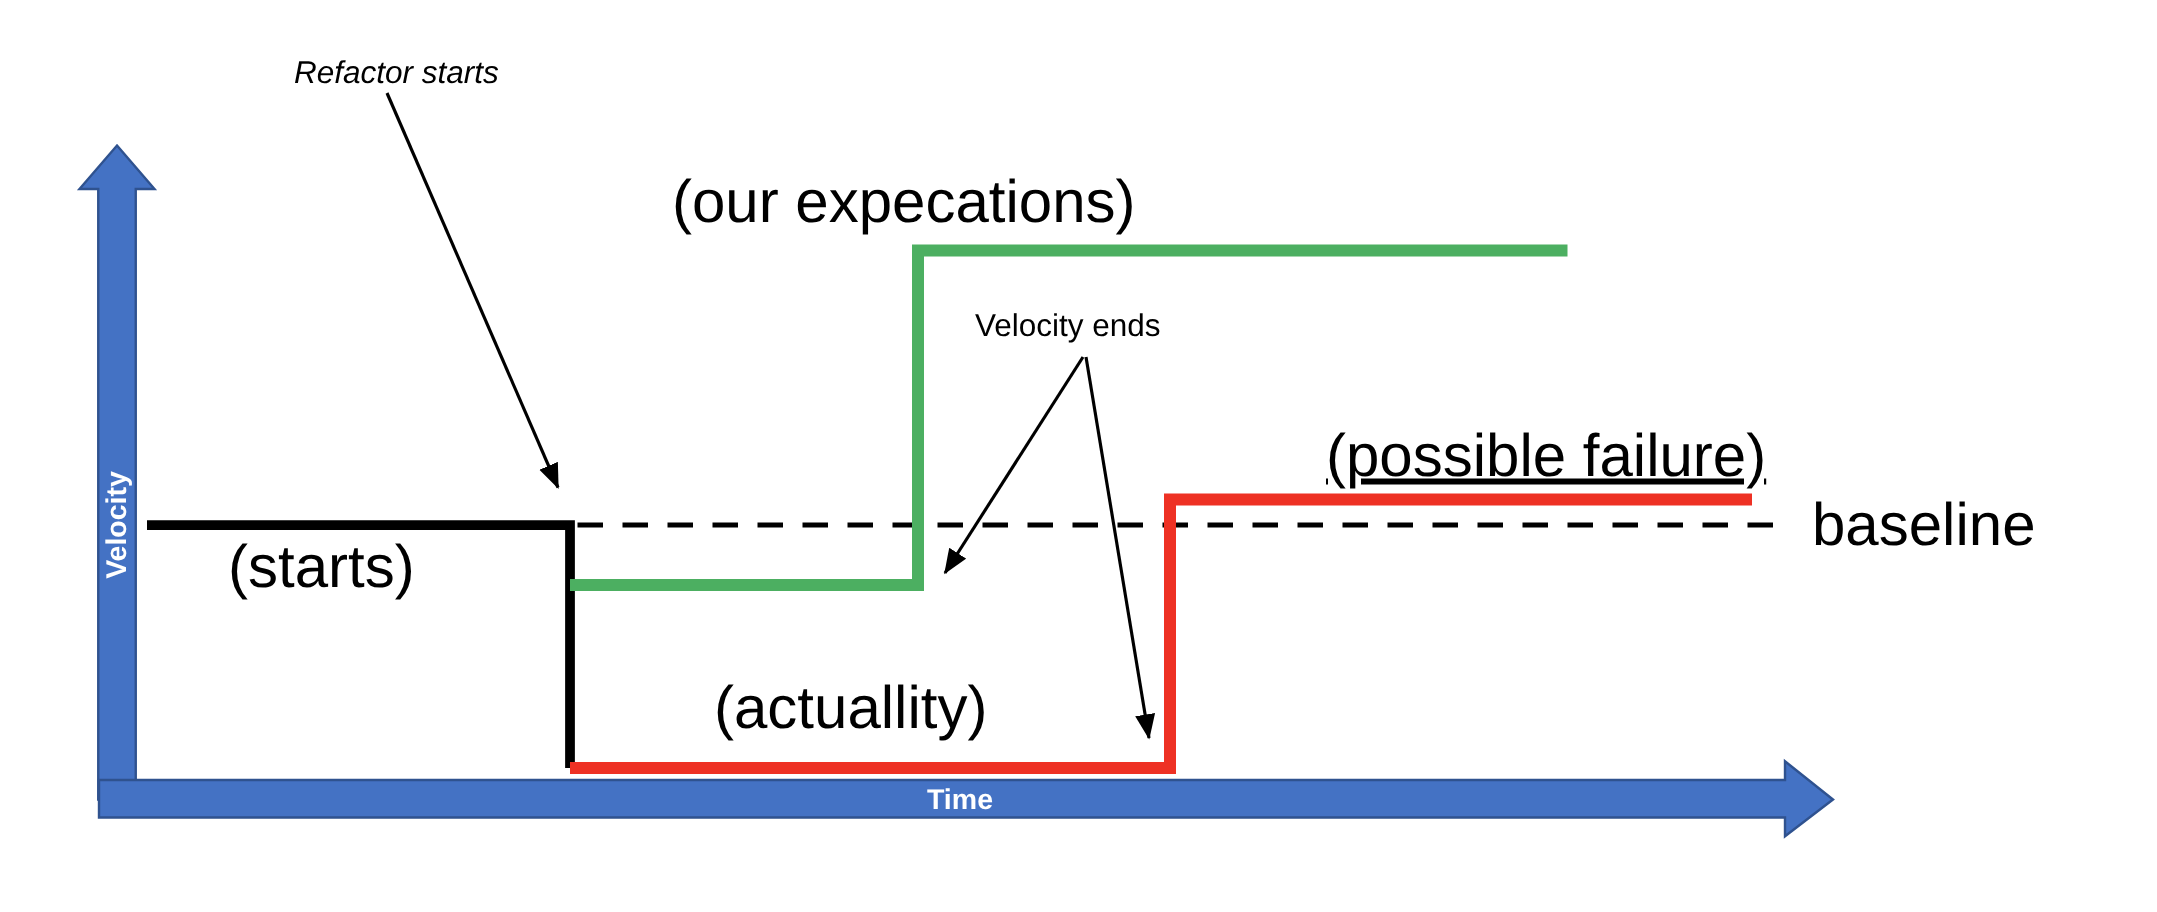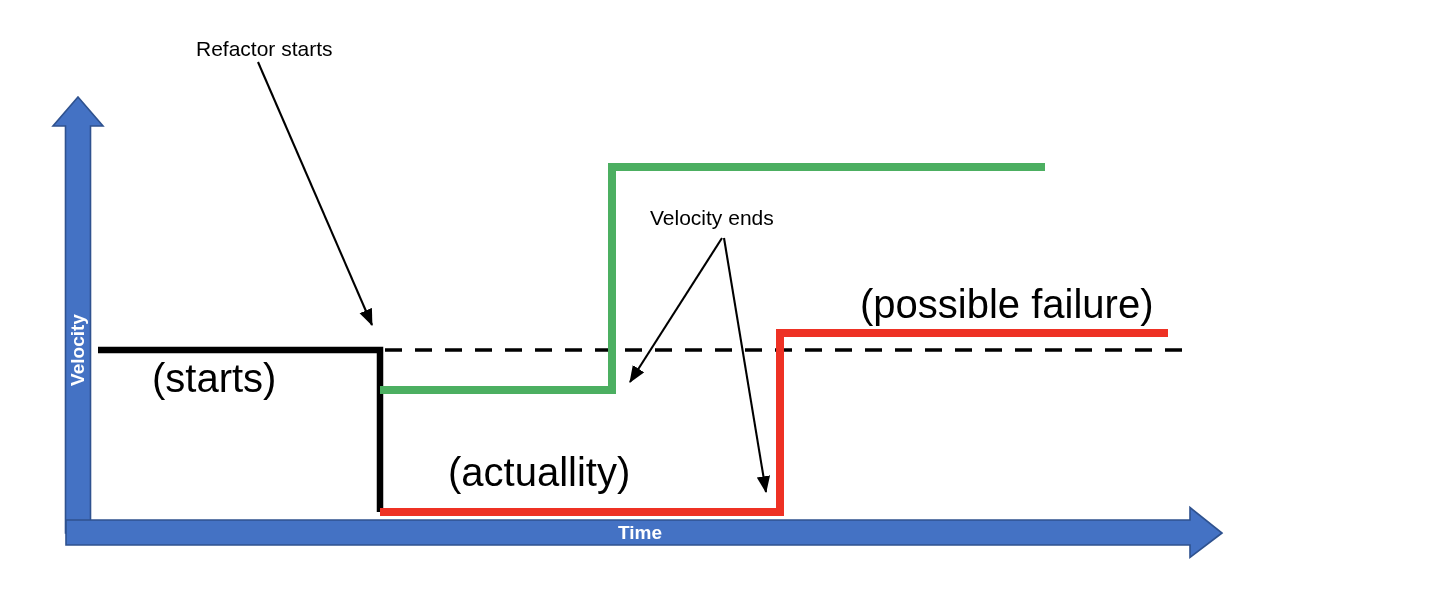--- a/index.html
+++ b/index.html
@@ -76,25 +76,27 @@
 
     <path d="M 380,512 L 780,512 L 780,333 L 1168,333" fill="none" stroke="#EE3124" stroke-width="8" stroke-linecap="butt" stroke-linejoin="miter"></path>
 
     <g>
       <line x1="258" y1="62" x2="372" y2="325" stroke="#000000" stroke-width="2.1" marker-end="url(#arrowhead)"></line>
       <line x1="722" y1="238" x2="630" y2="382" stroke="#000000" stroke-width="2.1" marker-end="url(#arrowhead)"></line>
       <line x1="724" y1="238" x2="766" y2="492" stroke="#000000" stroke-width="2.1" marker-end="url(#arrowhead)"></line>
     </g>
   </svg>
 
-  <div class="lbl lbl-annot" style="left:196px; top:38px;">Refactor starts</div>
+  <div class="lbl lbl-annot" style="left:196px; top:38px;font-style:italic;">Refactor starts</div>
 
   <div class="lbl lbl-annot" style="left:650px; top:207px;">Velocity ends</div>
 
+  <div class="lbl lbl-series" style="left:448px; top:115px;">(our expecations)</div>
 
   <div class="lbl lbl-series" style="left:152px; top:358px;">(starts)</div>
 
-  <div class="lbl lbl-series" style="left:860px; top:284px;">(possible failure)</div>
+  <div class="lbl lbl-series" style="left:884px; top:284px;text-decoration:underline;">(possible failure)</div>
 
-  <div class="lbl lbl-series" style="left:448px; top:452px;">(actuallity)</div>
+  <div class="lbl lbl-series" style="left:476px; top:452px;">(actuallity)</div>
 
+  <div class="lbl lbl-baseline" style="left:1208px; top:330px;">baseline</div>
 
 </div>
 
 </body></html>

